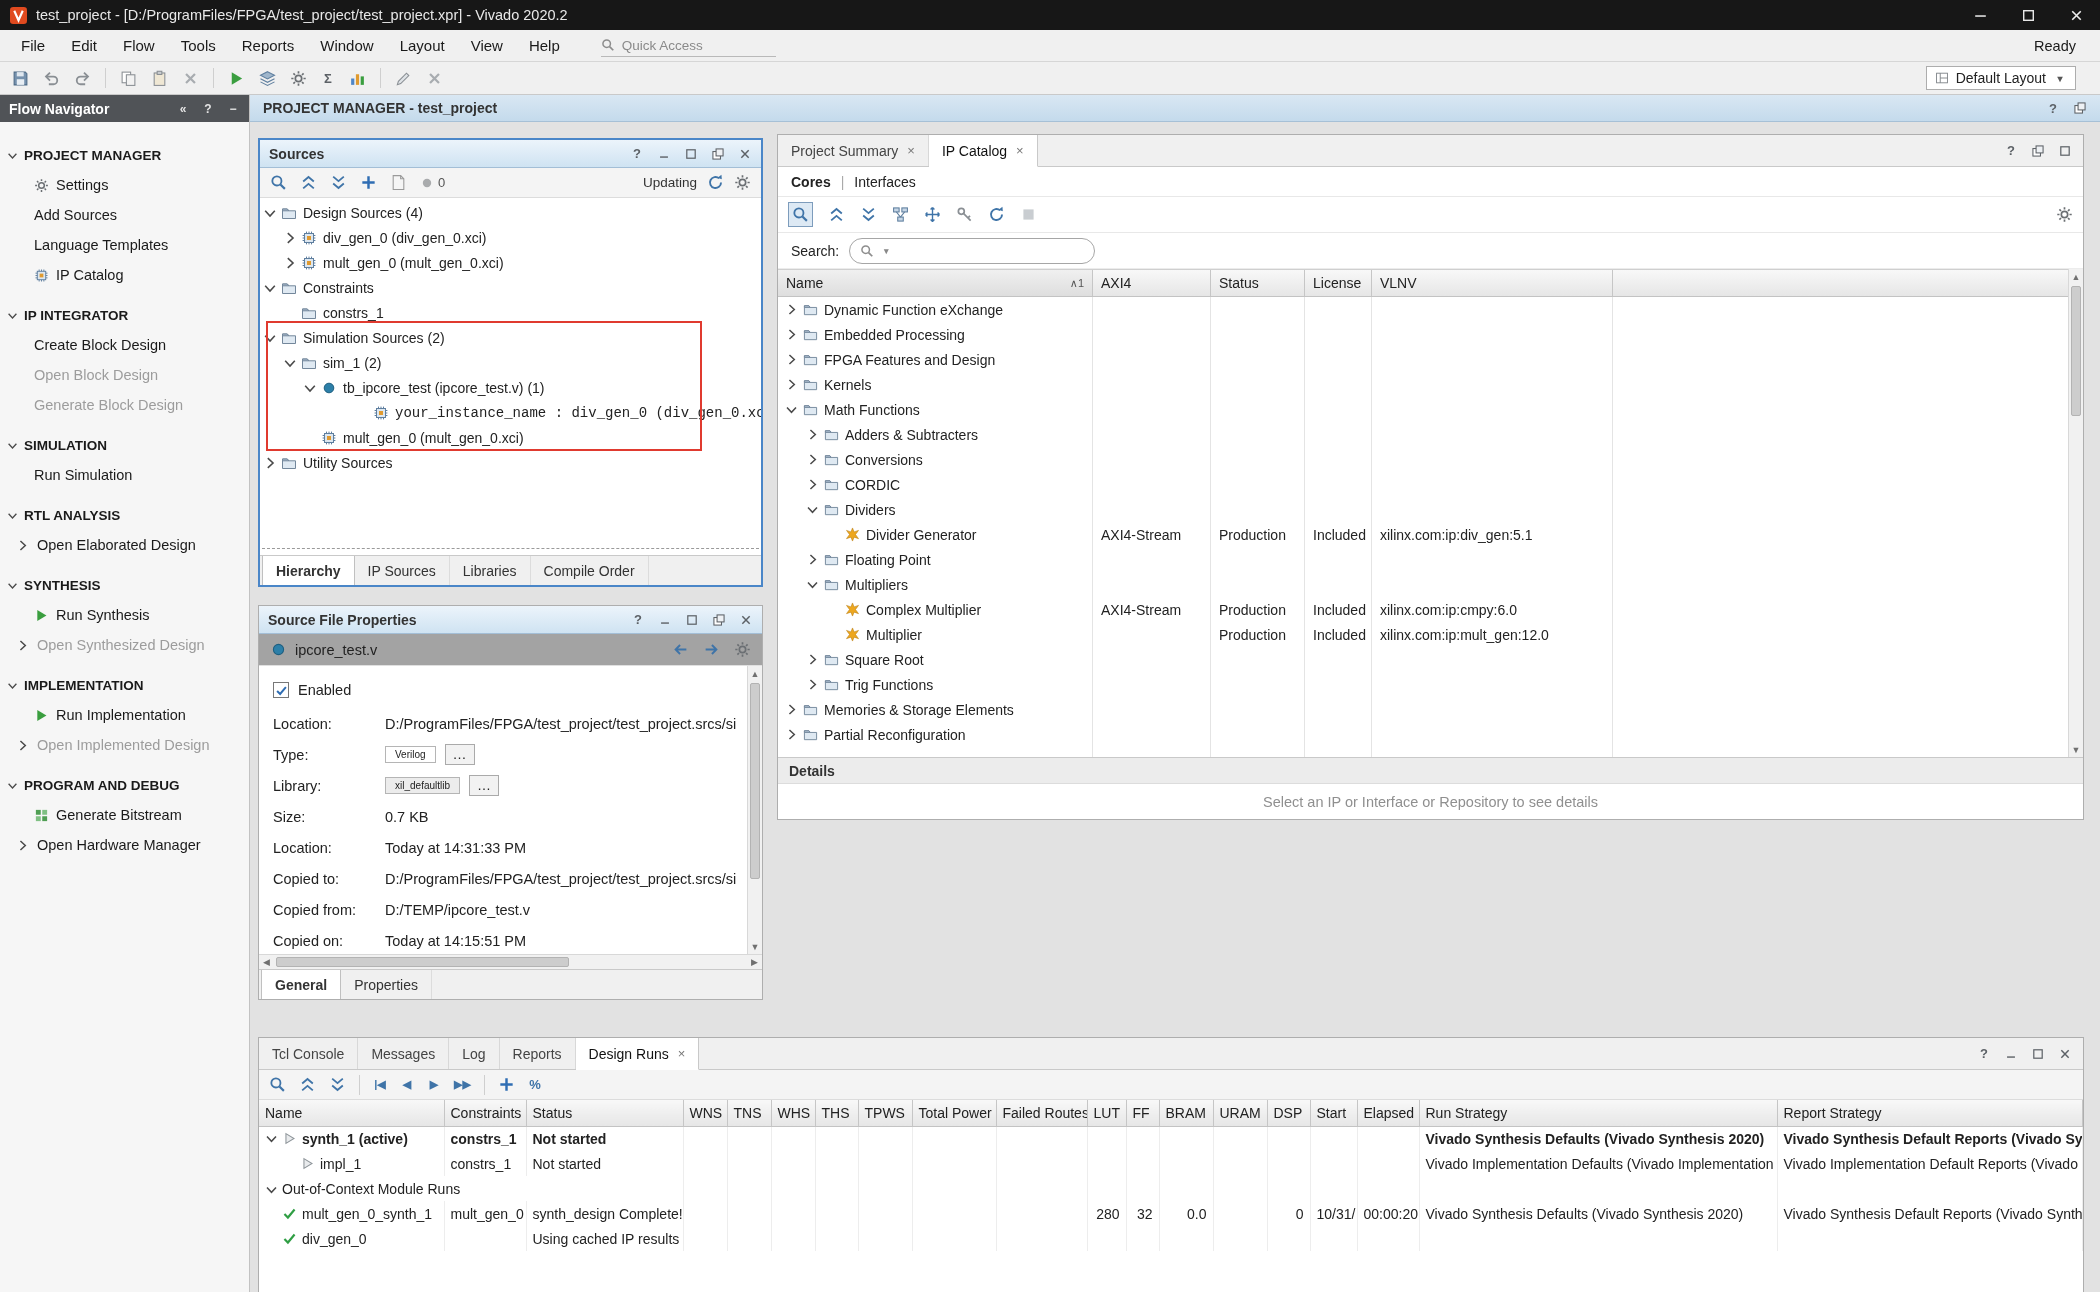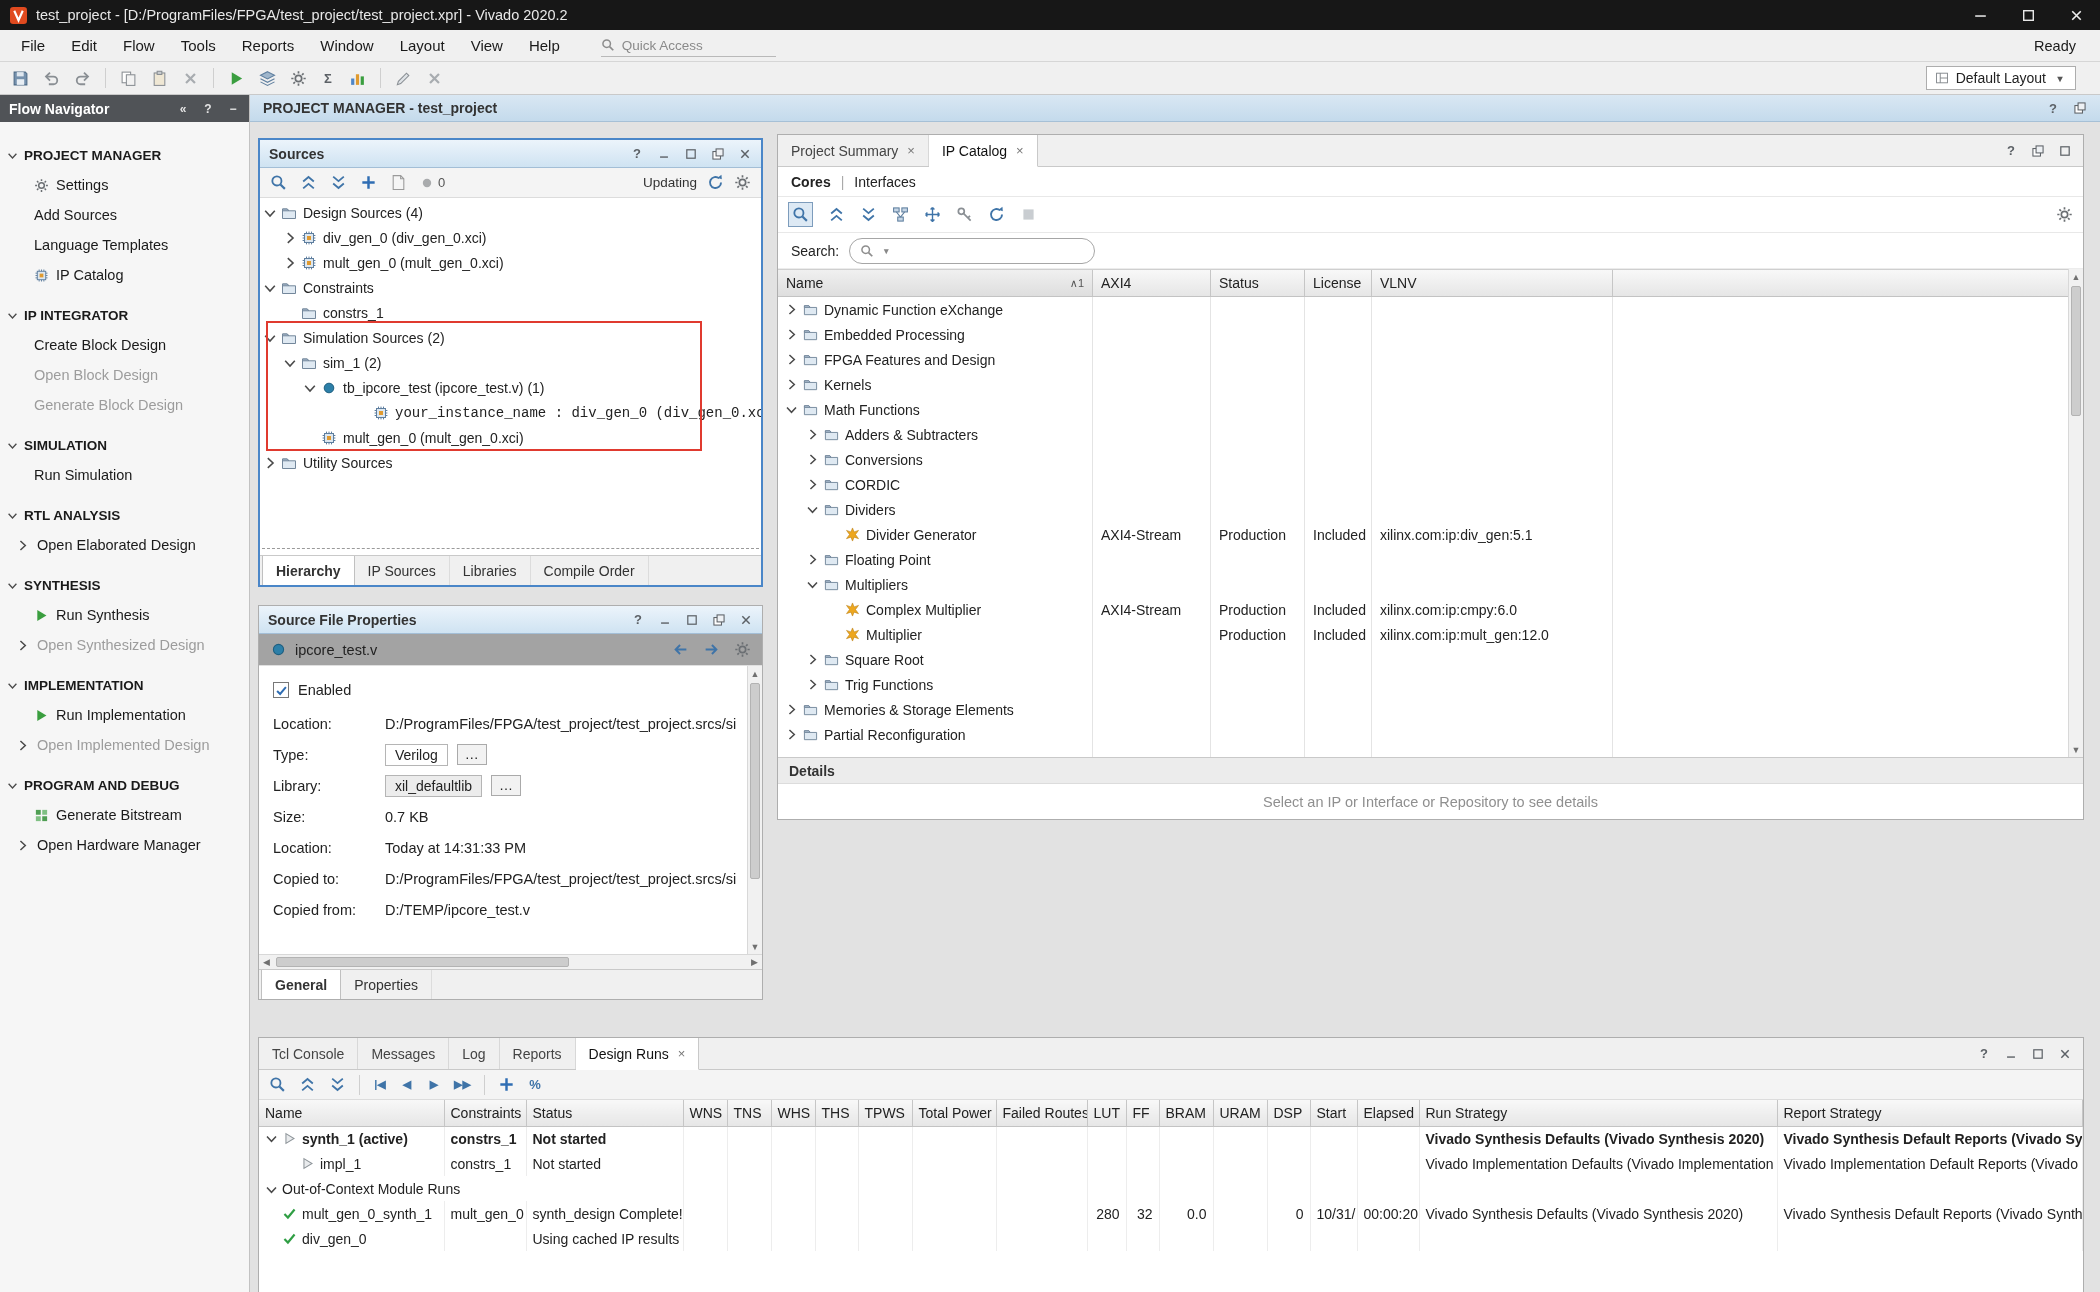--- a/index.html
+++ b/index.html
@@ -75,21 +75,21 @@
 #sfp-filebar{height:32px;flex:none;display:flex;align-items:center;gap:8px;padding:0 11px;border-bottom:1px solid #e0e0e0;background:#a3a3a3;}
 #sfp-file{font-size:14.5px;}
 #sfp-nav{margin-left:auto;display:flex;gap:14px;align-items:center;}
 #sfp-content{flex:1;position:relative;padding:10px 26px 0 14px;overflow:hidden;background:#fff;}
 .enabled-row{display:flex;align-items:center;gap:9px;height:28px;margin-bottom:4px;font-size:14.5px;}
 .checkbox{width:16px;height:16px;border:1px solid #777;background:#fff;display:flex;align-items:center;justify-content:center;}
 .checkbox .ic{width:13px;height:13px;}
 .prop-row{display:flex;align-items:center;height:31px;font-size:14.5px;white-space:nowrap;}
 .prop-label{width:112px;flex:none;color:#222;}
 .prop-value{overflow:hidden;}
-.val-box{border:1px solid #b5b5b5;padding:2px 9px;background:#fff;font-size:14px;}
+.val-box{border:1px solid #b5b5b5;padding:2px 9px;background:#fff;font-size:10px;}
 .val-box.gray{background:#ececec;}
 .dots-btn{margin-left:9px;border:1px solid #aaa;background:#f2f2f2;padding:0 7px;font-size:14px;line-height:19px;}
 
 
 .scrollbar-v{position:absolute;width:15px;background:#f1f1f1;border-left:1px solid #d8d8d8;display:flex;flex-direction:column;align-items:center;z-index:2;}
 .scrollbar-h{height:15px;background:#f1f1f1;border-top:1px solid #d8d8d8;display:flex;align-items:center;flex:none;}
 .sb-arrow{font-size:9px;color:#707070;width:15px;height:15px;display:flex;align-items:center;justify-content:center;flex:none;}
 .sb-track{flex:1;position:relative;width:100%;height:100%;}
 .sb-thumb-v{position:absolute;left:2px;right:2px;background:#cdcdcd;border:1px solid #b3b3b3;border-radius:2px;}
 .sb-thumb-h{position:absolute;top:2px;bottom:2px;background:#cdcdcd;border:1px solid #b3b3b3;border-radius:2px;}
@@ -837,20 +837,24 @@
           <span class="prop-label">Location:</span>
           <span class="prop-value">Today at 14:31:33 PM</span>
         </div>
         <div class="prop-row">
           <span class="prop-label">Copied to:</span>
           <span class="prop-value">D:/ProgramFiles/FPGA/test_project/test_project.srcs/sim_1/imports/TE</span>
         </div>
         <div class="prop-row">
           <span class="prop-label">Copied from:</span>
           <span class="prop-value">D:/TEMP/ipcore_test.v</span>
+        </div>
+        <div class="prop-row">
+          <span class="prop-label">Copied on:</span>
+          <span class="prop-value">Today at 14:15:51 PM</span>
         </div>
       </div>
     <div class="scrollbar-v" style="top:0;right:0;height:100%;">
       <span class="sb-arrow">▲</span>
       <div class="sb-track">
           <div class="sb-thumb-v" style="top:2px;height:76%;"></div>
         </div>
       <span class="sb-arrow">▼</span>
     </div>
   </div>

